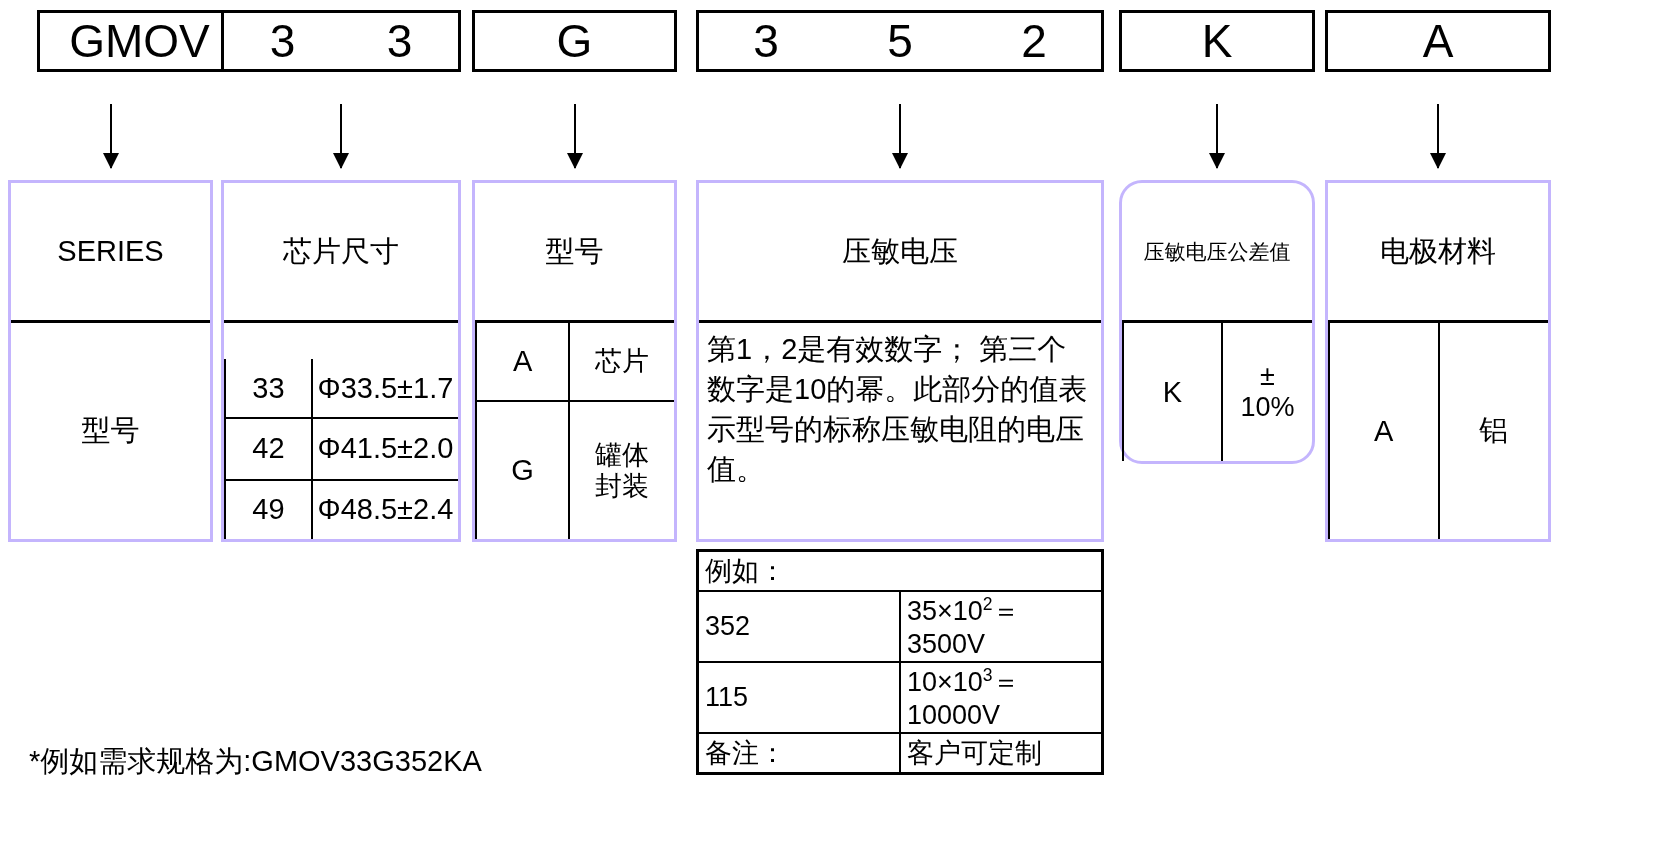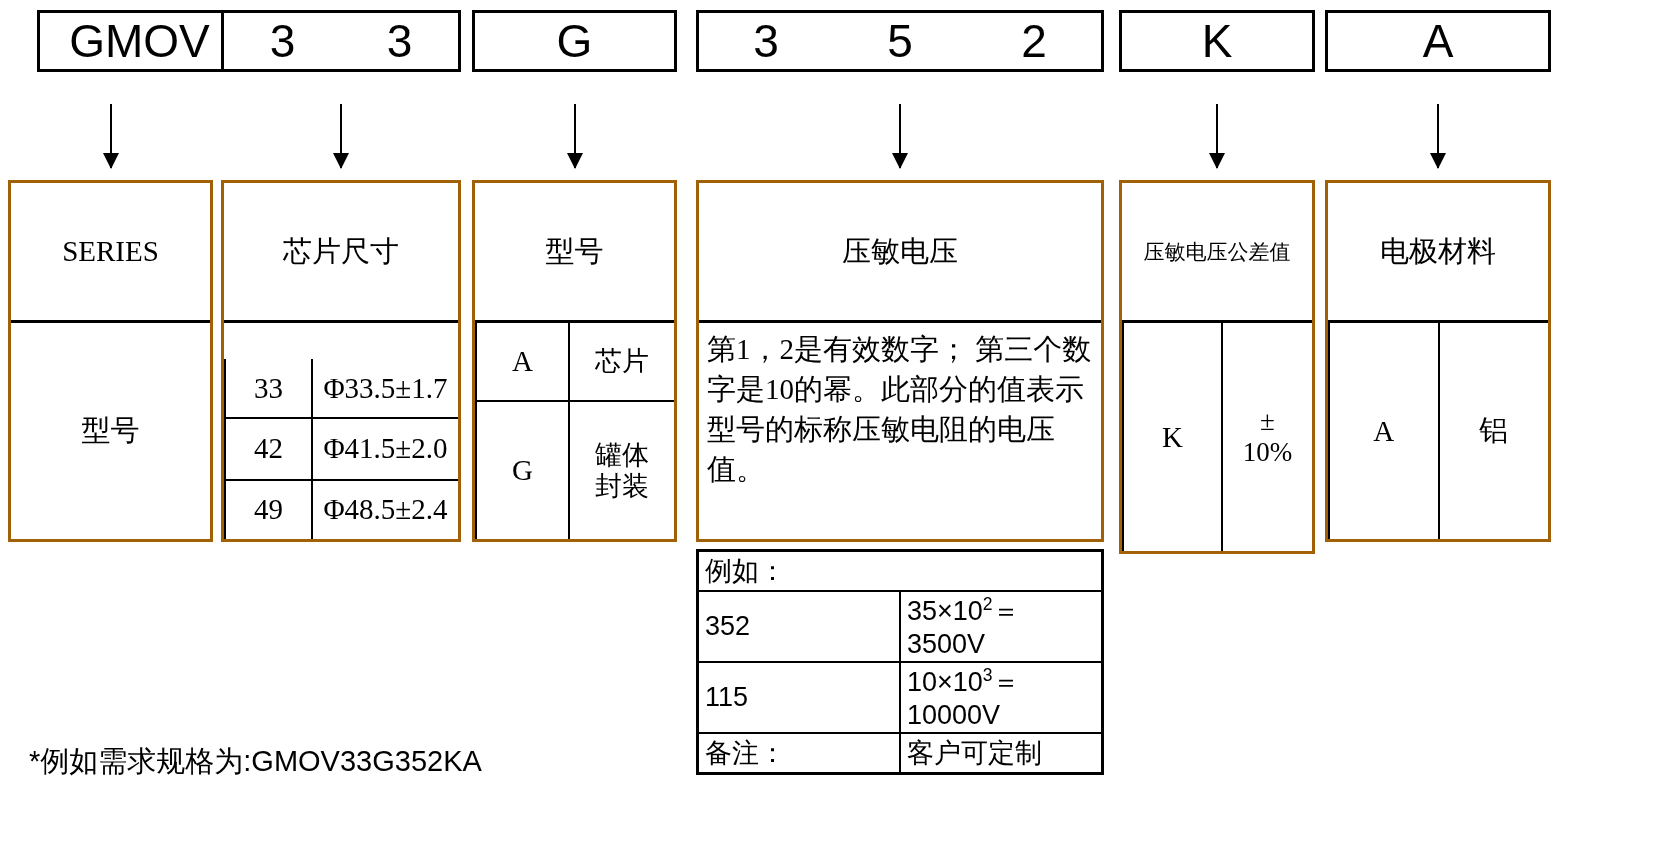--- a/index.html
+++ b/index.html
@@ -55,26 +55,25 @@
     width: 0;
     height: 0;
     border-left: 8px solid transparent;
     border-right: 8px solid transparent;
     border-top: 16px solid #000;
   }
 
   
   .sec {
     position: absolute;
-    border: 3px solid #a16207;
+    border: 3px solid #c4b5fd;
     box-sizing: border-box;
     background: #fff;
     display: flex;
     flex-direction: column;
-    font-family: Liberation Serif, serif;
   }
   .sec-head {
     border-bottom: 3px solid #000;
     display: flex;
     align-items: center;
     justify-content: center;
     box-sizing: border-box;
   }
   .sec-head .t {
     font-size: 29px;
@@ -284,21 +283,21 @@
         <td class="nor"><span>10×10</span><sup>3</sup><span>＝10000V</span></td>
       </tr>
       <tr>
         <td class="lab nol">备注：</td>
         <td class="nor">客户可定制</td>
       </tr>
     </tbody>
       </table>
   </div>
 
-  <div class="sec" style="left:1119px; top:180px; width:196px; height:374px;">
+  <div class="sec" style="left:1119px; top:180px; width:196px; height:284px;border-radius:23px;">
     <div class="sec-head" style="height:140px;">
       <span class="t small">压敏电压公差值</span>
     </div>
     <div class="sec-body">
       <table class="itable tol">
         <tbody>
             <tr>
           <td class="code nb bl">K</td>
           <td class="val nb bl" style="white-space:pre-line;">±
 10%</td>

